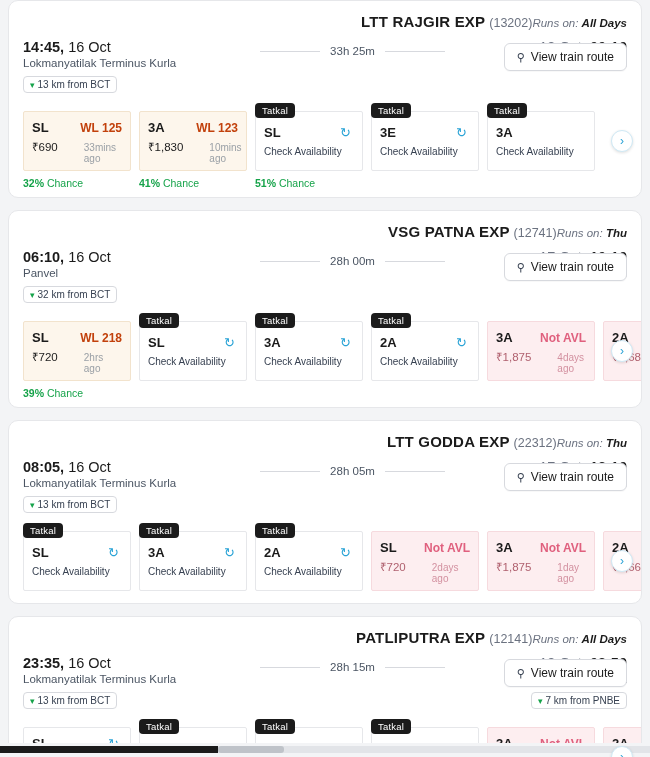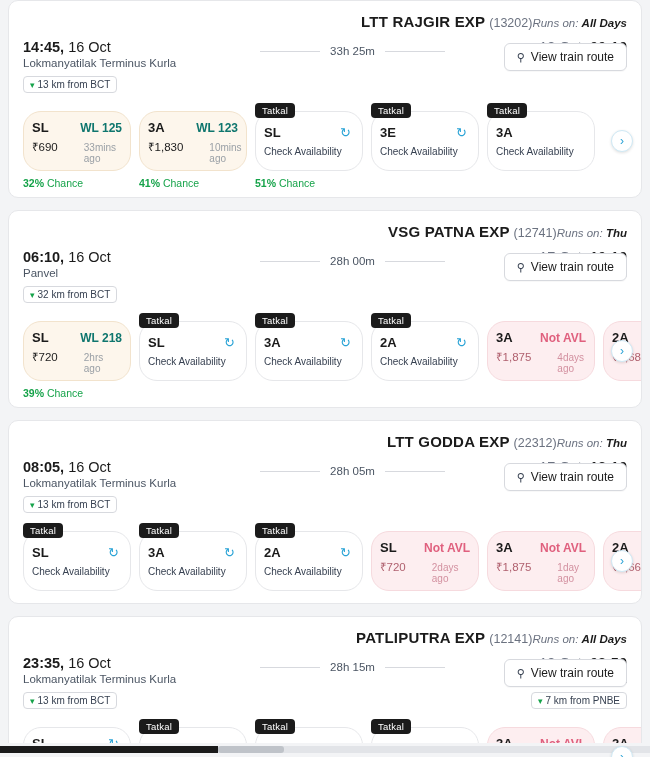--- a/index.html
+++ b/index.html
@@ -131,21 +131,21 @@
     gap: 8px;
     padding: 12px 14px 12px 14px;
     margin-top: 6px;
     position: relative;
     overflow: hidden;
   }
   .avail-card {
     width: 108px;
     min-width: 108px;
     border: 1px solid #e6e7ea;
-    border-radius: 18px;
+    border-radius: 2px;
     padding: 7px 8px 6px 8px;
     position: relative;
     background: #fff;
   }
   .avail-card.wl { background: #fdf6ec; border-color: #f2e3cd; }
   .avail-card.navl { background: #fdeef0; border-color: #f6dade; }
   .avail-card.tatkal { padding-top: 12px; }
 
   .tatkal-tag {
     position: absolute;
@@ -159,21 +159,21 @@
     letter-spacing: .2px;
   }
   .ac-row1 {
     display: flex;
     align-items: center;
     justify-content: space-between;
     min-height: 17px;
   }
   .cls { font-size: 13px; font-weight: bold; color: #1b1b1b; }
   .status { font-size: 12px; font-weight: bold; }
-  .status.wlst { color: #0f766e; }
+  .status.wlst { color: #c2410c; }
   .status.navlst { color: #e0607e; }
   .refresh {
     width: 14px; height: 14px;
     color: #2aa3d6;
     font-size: 13px;
     line-height: 14px;
     cursor: pointer;
   }
   .ac-row2 {
     display: flex;

